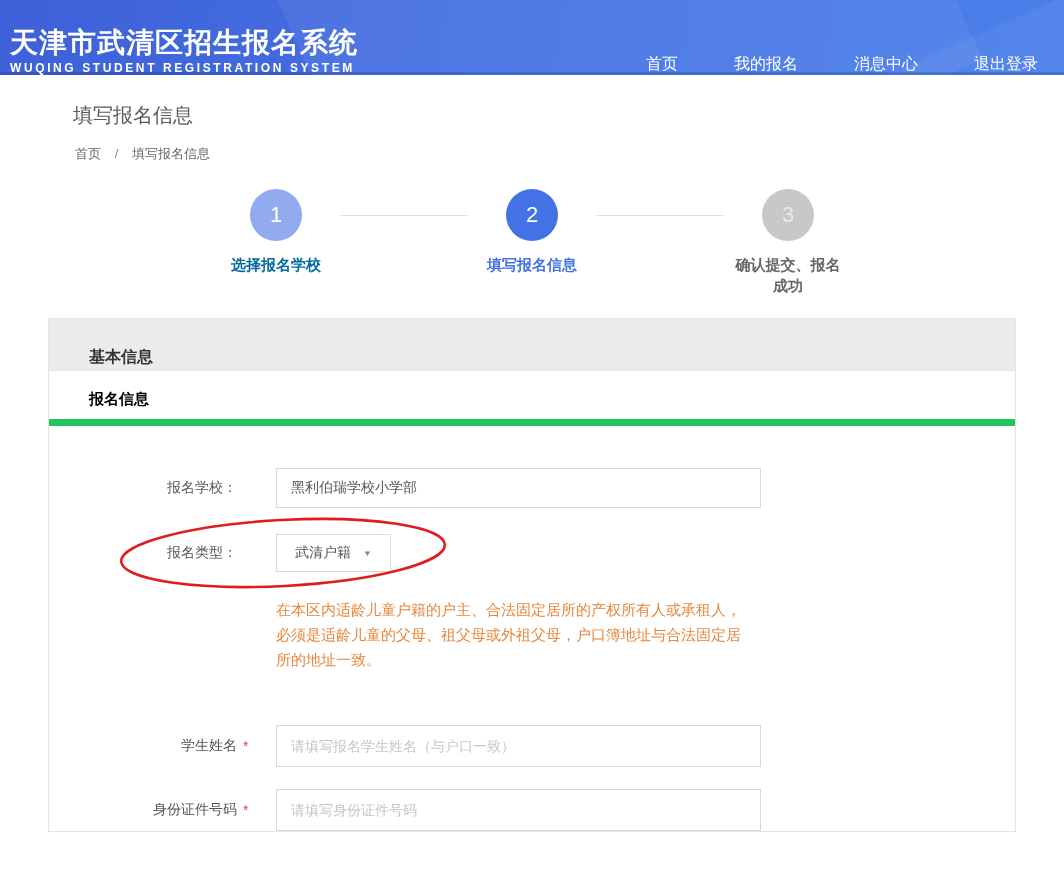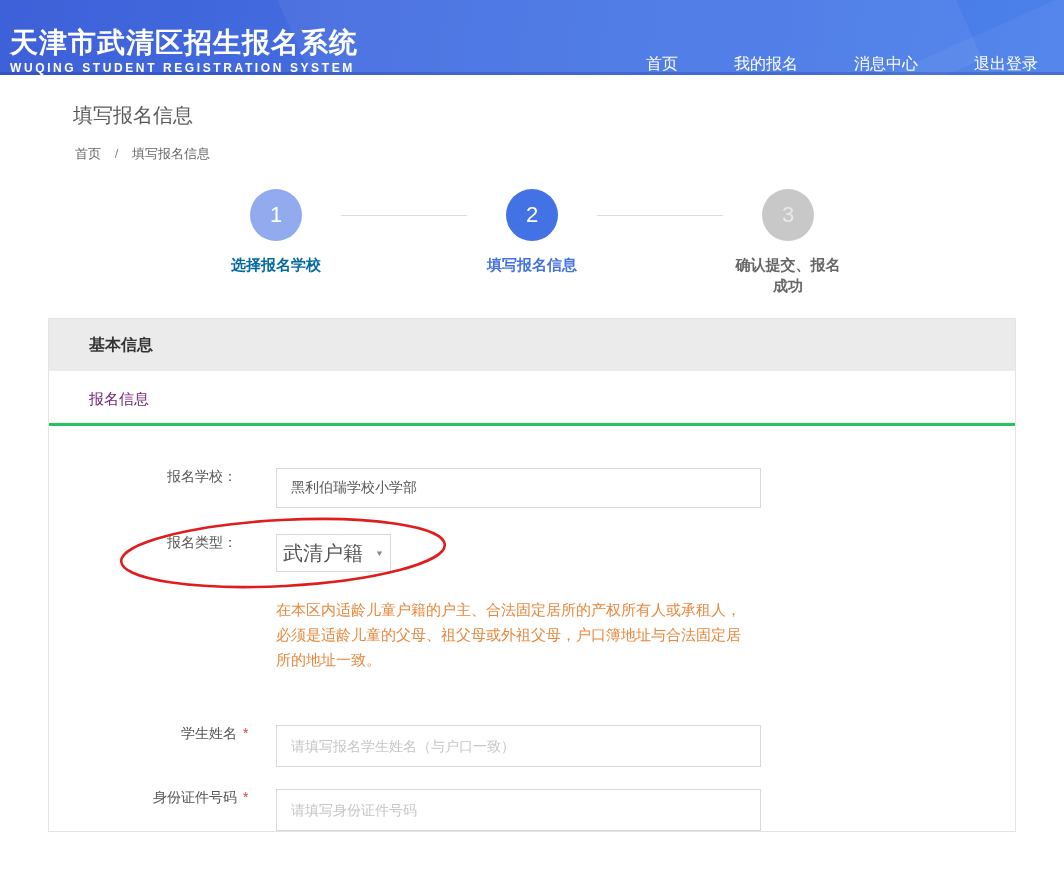--- a/index.html
+++ b/index.html
@@ -39,46 +39,46 @@
   .step-pending .step-circle { background:#c8c8c8; color:#e9e9e9; }
   .step-label { margin-top:13px; font-size:15px; font-weight:bold; text-align:center;
     max-width:7.5em; line-height:21px; }
   .step-done  .step-label { color:#0369a1; }
   .step-active .step-label { color:#4372e4; }
   .step-pending .step-label { color:#666; }
   .connector { width:126px; height:1px; background:#ddd; margin-top:26px; }
 
   
   .card { margin:22px 48px 0 48px; border:1px solid #e4e4e4; background:#fff; }
-  .card-header { height:52px; line-height:52px; padding:0 40px; background:#ebebeb;
+  .card-header { height:52px; line-height:52px; padding:12px 40px; background:#ebebeb;
     font-size:16px; font-weight:bold; color:#333; }
   .section-head { height:55px; line-height:55px; padding:0 40px; font-size:15px;
-    font-weight:normal; color:#701a75; border-bottom:3px solid #22c55e; background:#fff; }
+    font-weight:bold; color:#000000; border-bottom:7px solid #22c55e; background:#fff; }
   .section-head.topline { border-top:1px solid #e6e6e6; height:59px; line-height:58px; }
 
   .form-body { padding:42px 0 18px 0; }
   .form-body.student { padding:35px 0 0 0; }
-  .frow { display:flex; }
+  .frow { display:flex; align-items:center; }
   .frow + .frow { margin-top:26px; }
   .form-body.student .frow + .frow { margin-top:22px; }
   .flabel { width:188px; text-align:right; font-size:14px; color:#555; white-space:nowrap; }
   .fstar { width:27px; padding-left:6px; font-size:14px; color:#e23b3b; }
   .fctrl { margin-left:12px; }
 
   .text-input { width:485px; height:40px; border:1px solid #d9d9d9; background:#fff;
     font-size:14px; color:#555; padding:0 14px; outline:none;
     font-family:"Liberation Sans", sans-serif; }
   .text-input::placeholder { color:#c6c6c6; }
   .text-input.tall { height:42px; }
 
   .type-row { position:relative; }
   .select-box { margin-left:12px; width:115px; height:38px; border:1px solid #d9d9d9;
     background:#fff; display:flex; align-items:center; justify-content:center;
     gap:12px; cursor:pointer; }
-  .select-value { font-size:20px; color:#555; }
+  .select-value { font-size:14px; color:#555; }
   .select-arrow { font-size:9px; color:#888; transform:scaleY(0.9); }
 
   .annotation-svg { position:absolute; left:58px; top:-20px; width:352px; height:78px;
     overflow:visible; pointer-events:none; }
 
   .note-row { margin:25px 0 0 227px; width:478px; font-size:15px; line-height:25px;
     color:#e8873c; }
 </style>
 </head>
 <body>

